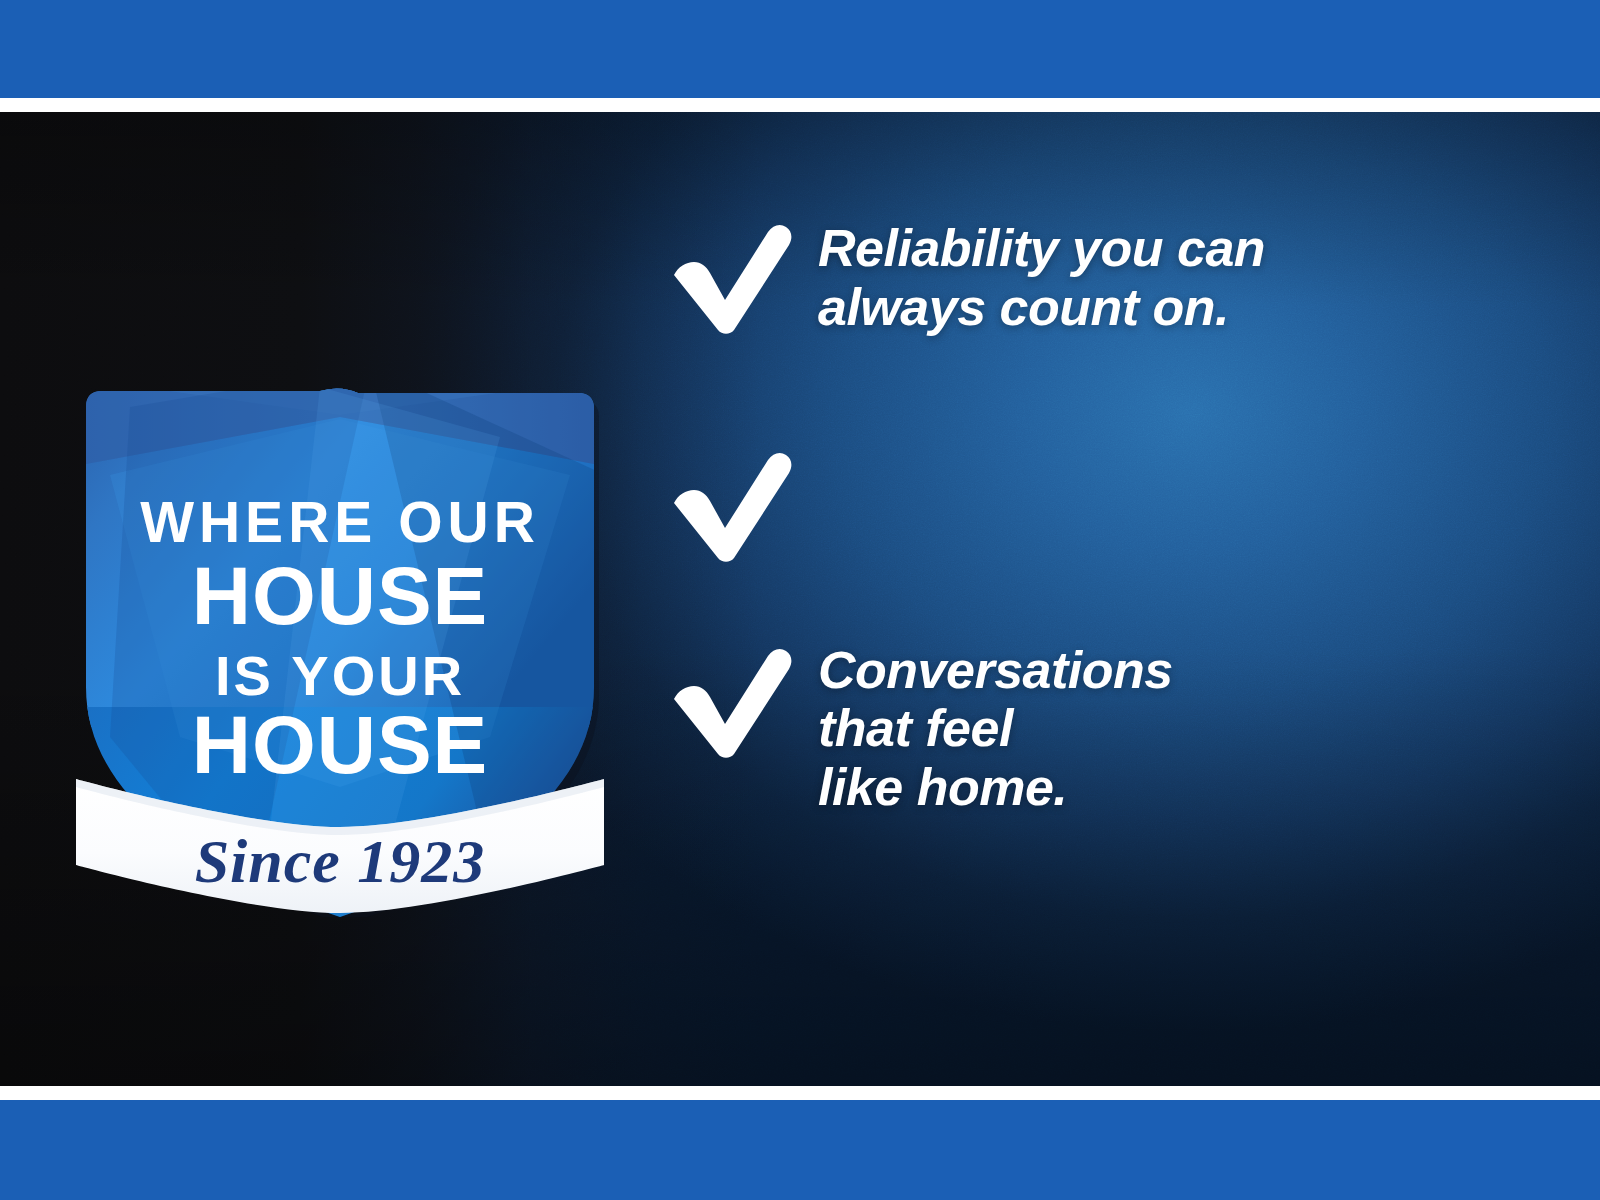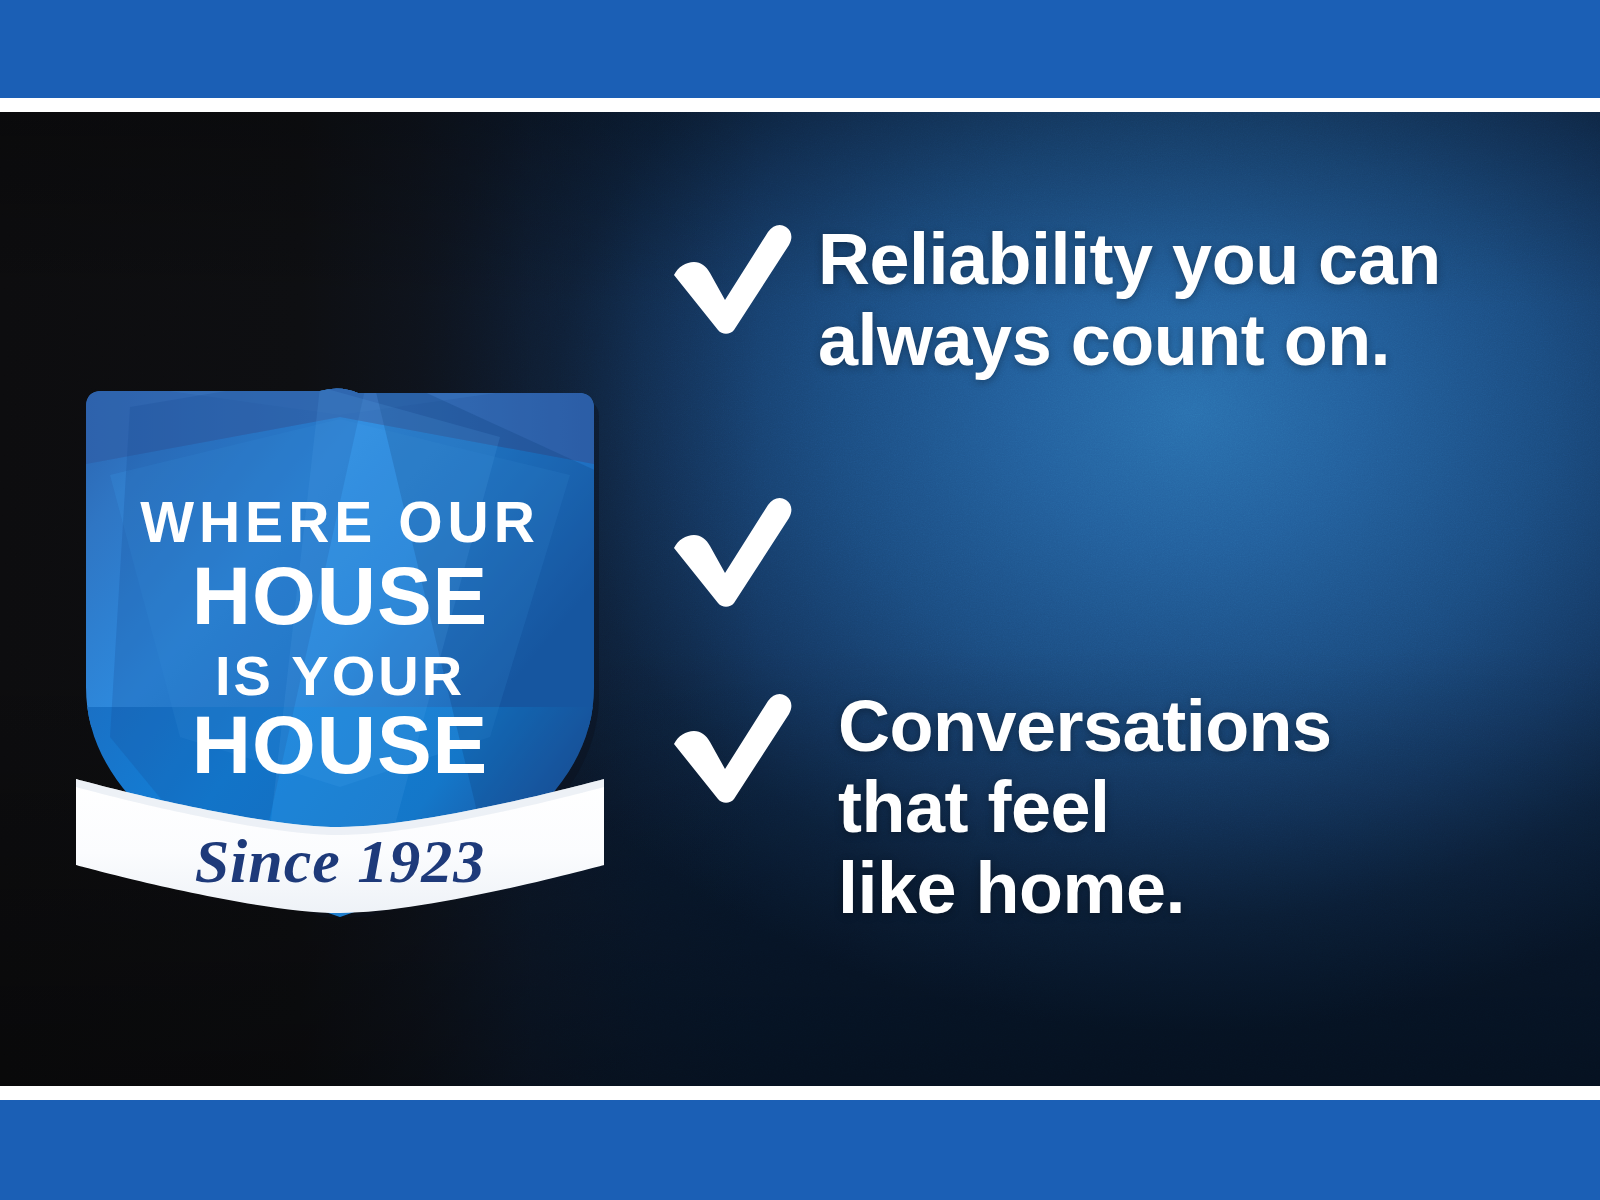--- a/index.html
+++ b/index.html
@@ -109,39 +109,40 @@
     left: 668px;
     top: 105px;
     width: 880px;
     z-index: 5;
   }
   .bullet {
     display: flex;
     align-items: flex-start;
     margin-bottom: 96px;
   }
-  .bullet:last-child { margin-bottom: 4px; gap: 20px; }
+  .bullet:last-child { margin-bottom: 4px; }
 
   .check-wrap {
     flex: 0 0 auto;
     width: 150px;
     padding-top: 6px;
   }
   .check-svg { display: block; }
 
   .bullet-text {
     flex: 1 1 auto;
     color: #ffffff;
     font-family: "Liberation Sans", sans-serif;
     font-weight: 700;
-    font-size: 72px;
+    font-size: 52px;
     line-height: 1.13;
     letter-spacing: -0.5px;
     white-space: pre-line;
     text-shadow: 0 2px 9px rgba(0,0,0,0.32);
+    font-style: italic;
   }
 
   .b1 .bullet-text { padding-top: 2px; }
   .b2 .bullet-text { padding-top: 0px; }
   .b3 .bullet-text { padding-top: 0px; }
 
   .b1 { margin-bottom: 108px; }
   .b2 { margin-bottom: 78px; }
 </style>
 </head>

